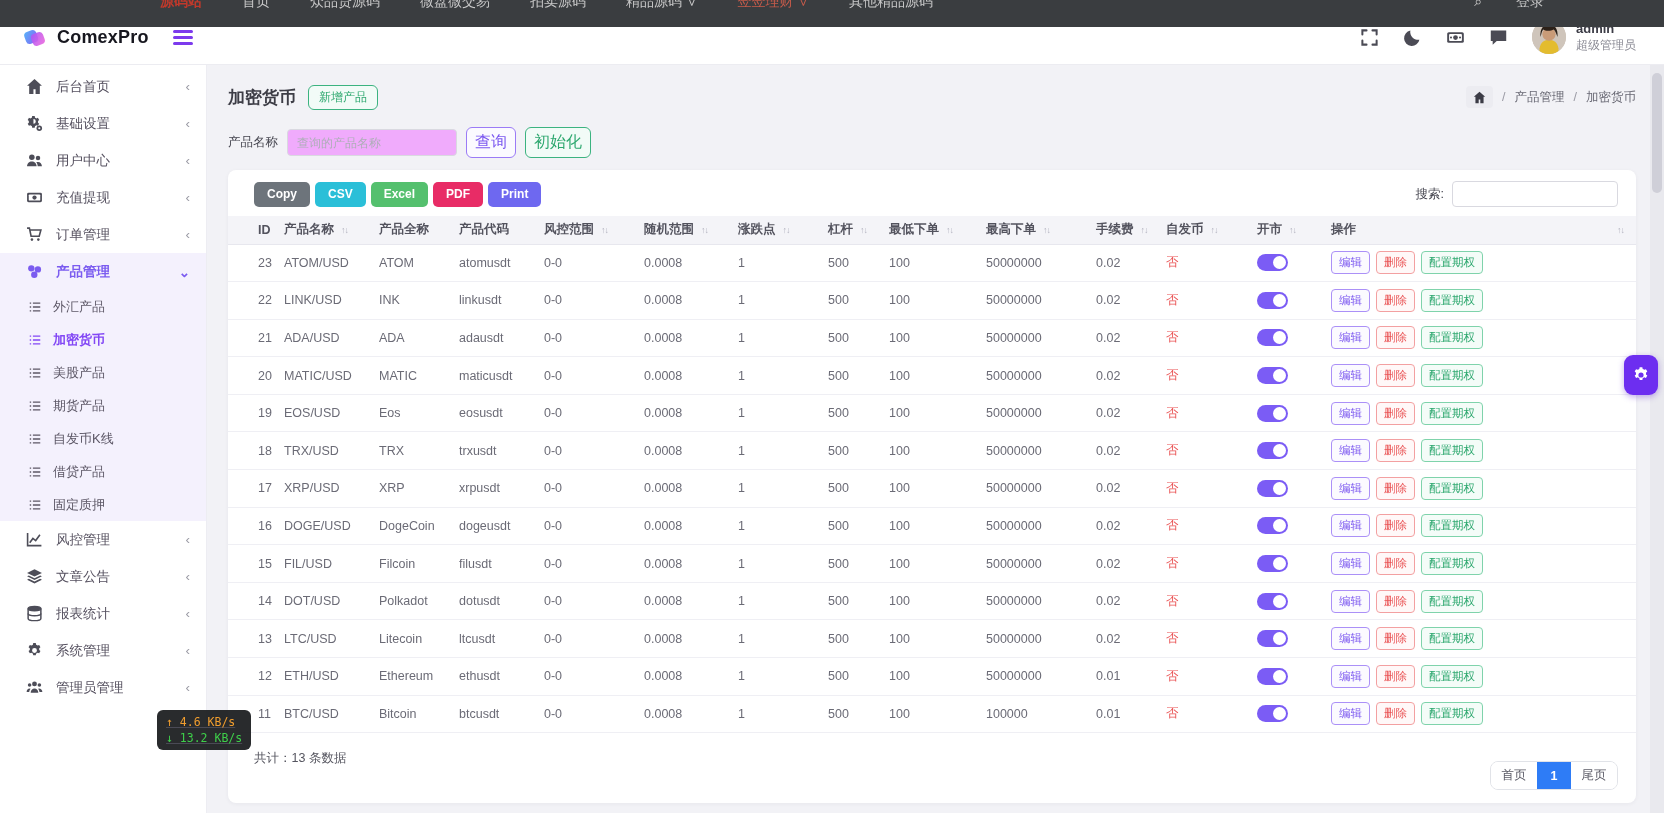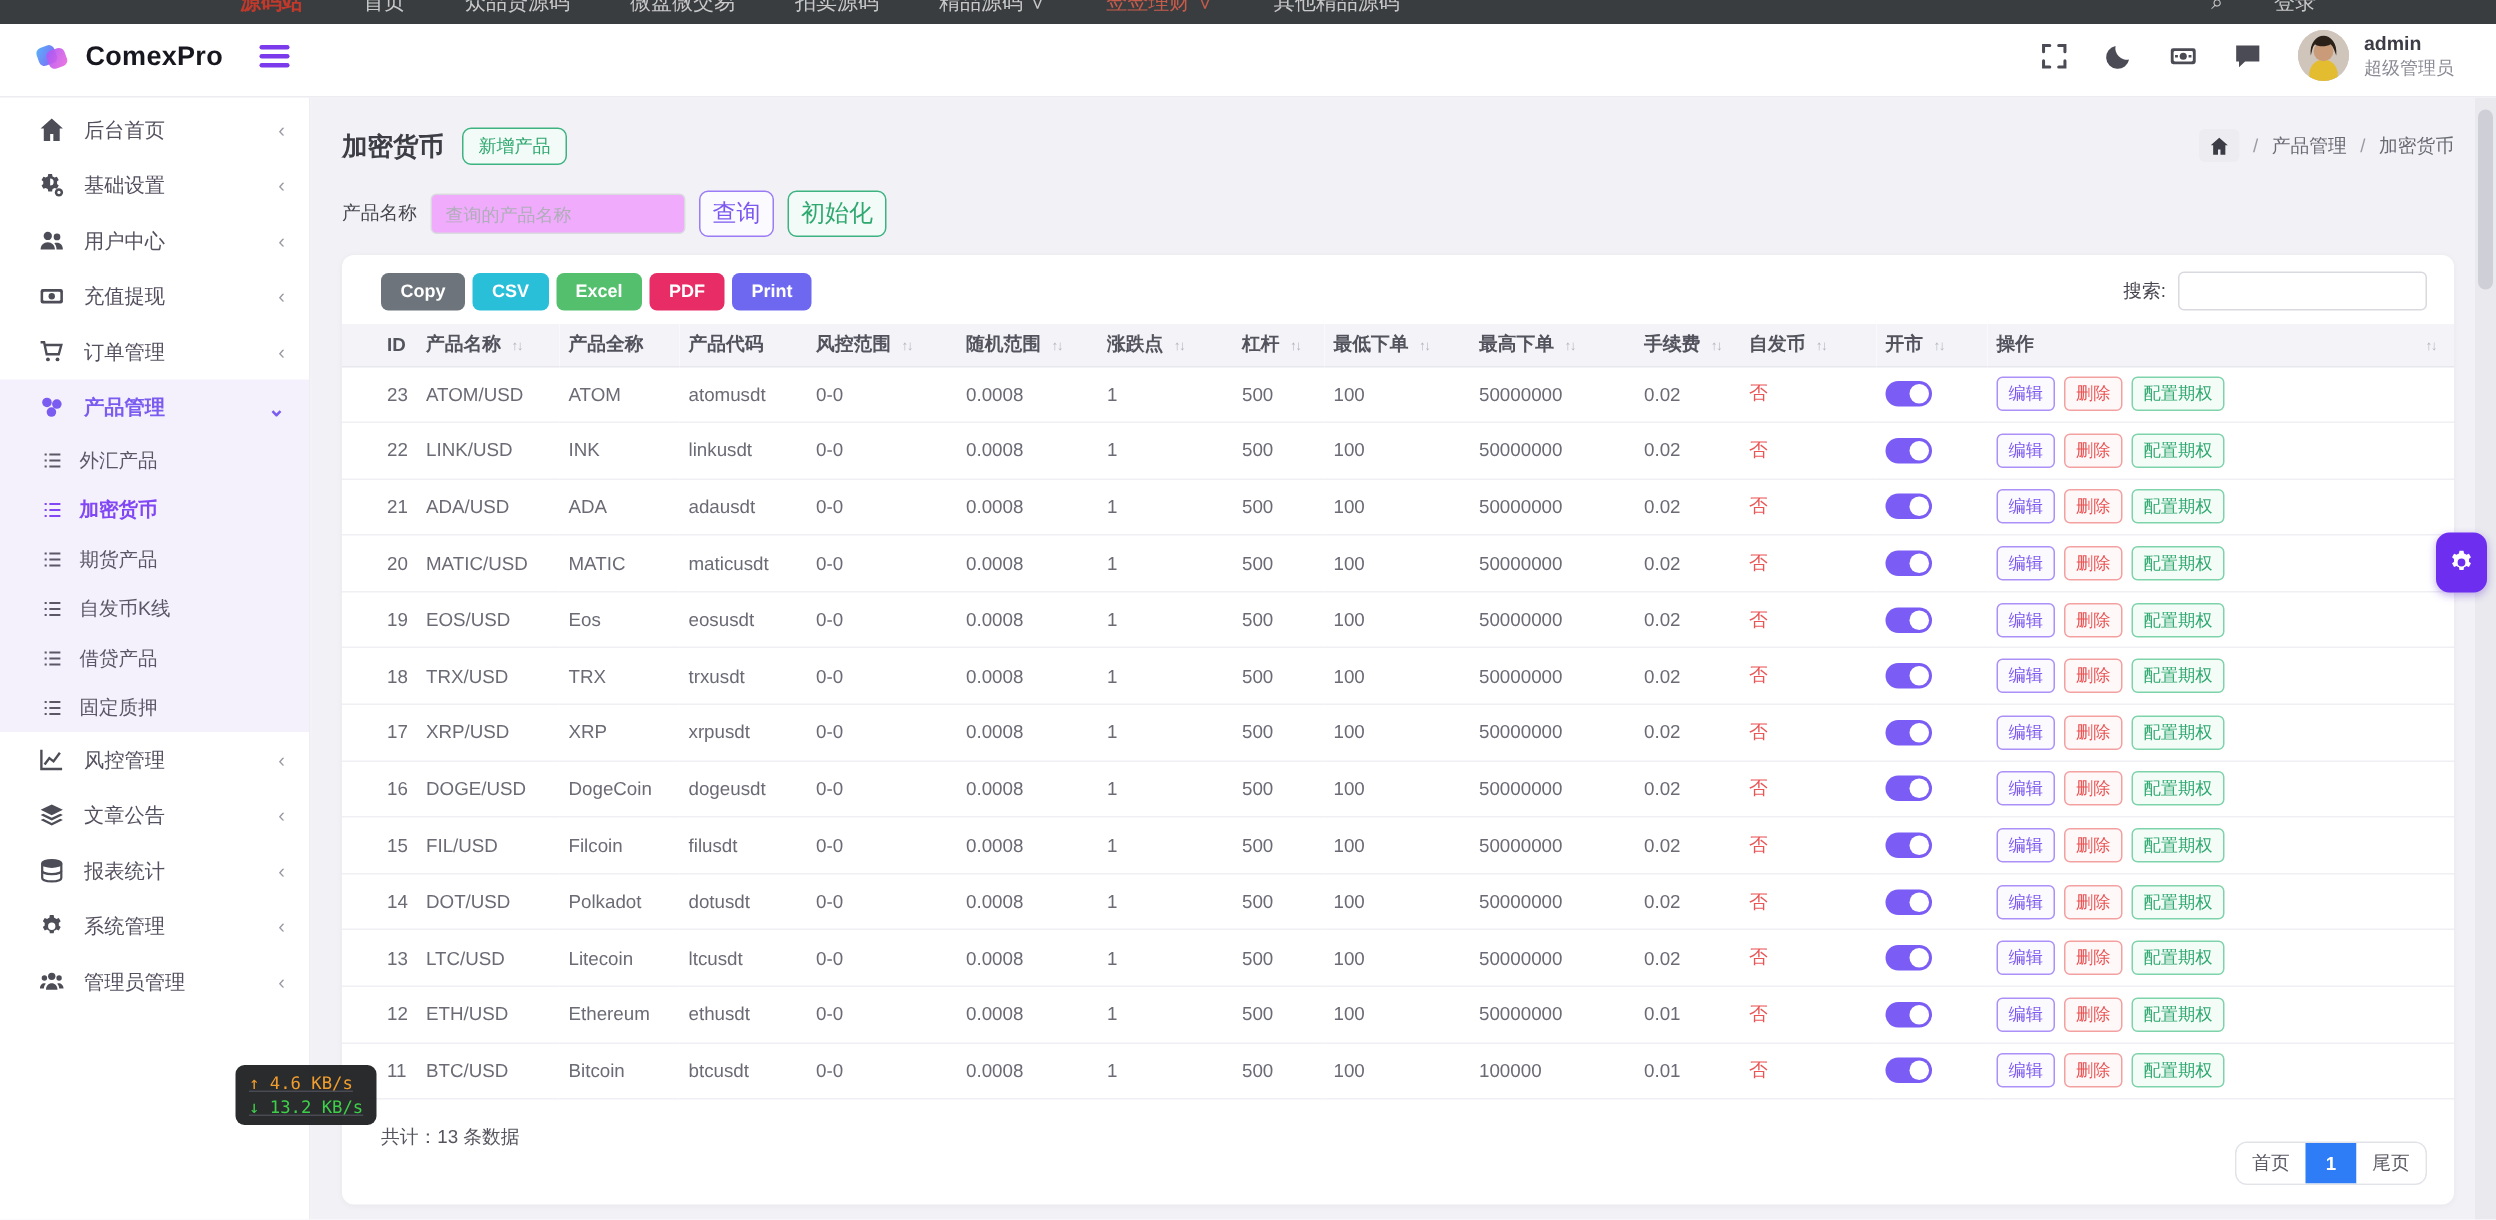--- a/index.html
+++ b/index.html
@@ -5,21 +5,21 @@
   * { box-sizing: border-box; margin: 0; padding: 0; }
   html,body { width:1664px; height:813px; }
   body {
     font-family:"Liberation Sans", sans-serif;
     background:#f2f2f7;
     position:relative;
     overflow:hidden;
     color:#4a4a55;
   }
   
-  .topbar { position:absolute; top:0; left:0; right:0; height:16px; background:#3a3d40; overflow:hidden; z-index:60; }
+  .topbar { position:absolute; top:0; left:0; right:0; height:27px; background:#3a3d40; overflow:hidden; z-index:60; }
   .topbar-inner { display:flex; align-items:flex-start; gap:40px; padding-left:160px; font-size:14px; color:#c9c9c9; transform:translateY(-7px); white-space:nowrap; }
   .topbar-brand { color:#c0392b; font-weight:bold; }
   .topbar-item.hot { color:#c75b4a; }
   .topbar-right { margin-left:auto; display:flex; gap:34px; padding-right:120px; }
   
   .app-header { position:absolute; top:10px; left:0; right:0; height:55px; background:#ffffff; border-bottom:1px solid #ececf1; z-index:40; display:flex; align-items:center; }
   .brand-area { width:207px; height:100%; display:flex; align-items:center; padding:0 14px 0 22px; }
   .brand-text { font-size:18px; font-weight:800; color:#17171f; margin-left:8px; letter-spacing:.2px; }
   .hamburger { margin-left:auto; width:20px; cursor:pointer; }
   .hamburger span { display:block; height:3px; border-radius:2px; background:#7c3aed; margin:3px 0; }
@@ -276,20 +276,28 @@
           </svg>
         </span>
       <span>加密货币</span>
     </div>
     <div class="subnav-item">
       <span class="nav-ic">
           <svg class="ic" viewBox="0 0 16 16" stroke="#5c5766" stroke-width="1.5">
             <path d="M2 3.5h1.6M5.6 3.5H14M2 8h1.6M5.6 8H14M2 12.5h1.6M5.6 12.5H14"></path>
           </svg>
         </span>
+      <span>美股产品</span>
+    </div>
+    <div class="subnav-item">
+      <span class="nav-ic">
+          <svg class="ic" viewBox="0 0 16 16" stroke="#5c5766" stroke-width="1.5">
+            <path d="M2 3.5h1.6M5.6 3.5H14M2 8h1.6M5.6 8H14M2 12.5h1.6M5.6 12.5H14"></path>
+          </svg>
+        </span>
       <span>期货产品</span>
     </div>
     <div class="subnav-item">
       <span class="nav-ic">
           <svg class="ic" viewBox="0 0 16 16" stroke="#5c5766" stroke-width="1.5">
             <path d="M2 3.5h1.6M5.6 3.5H14M2 8h1.6M5.6 8H14M2 12.5h1.6M5.6 12.5H14"></path>
           </svg>
         </span>
       <span>自发币K线</span>
     </div>

